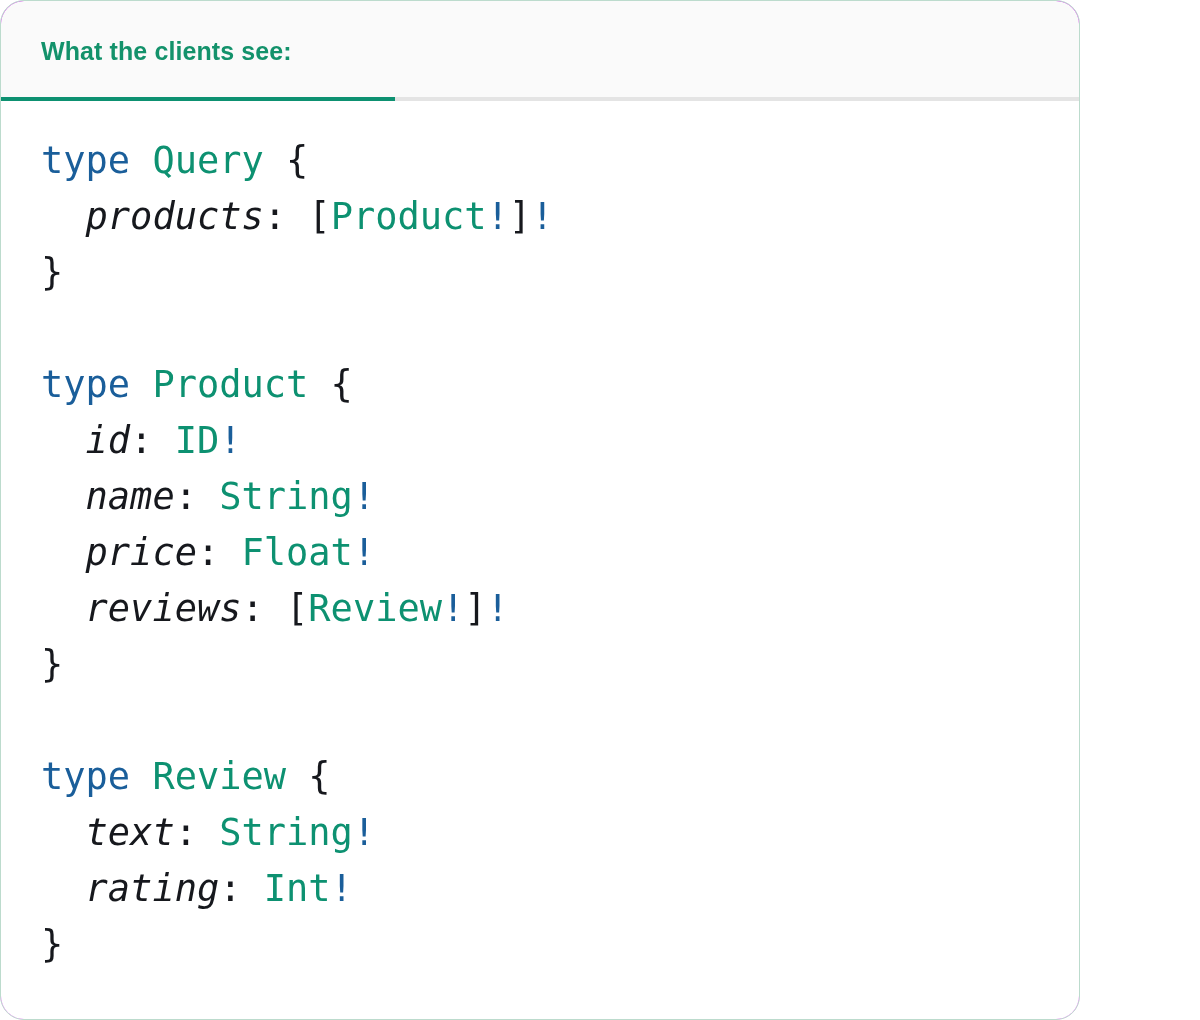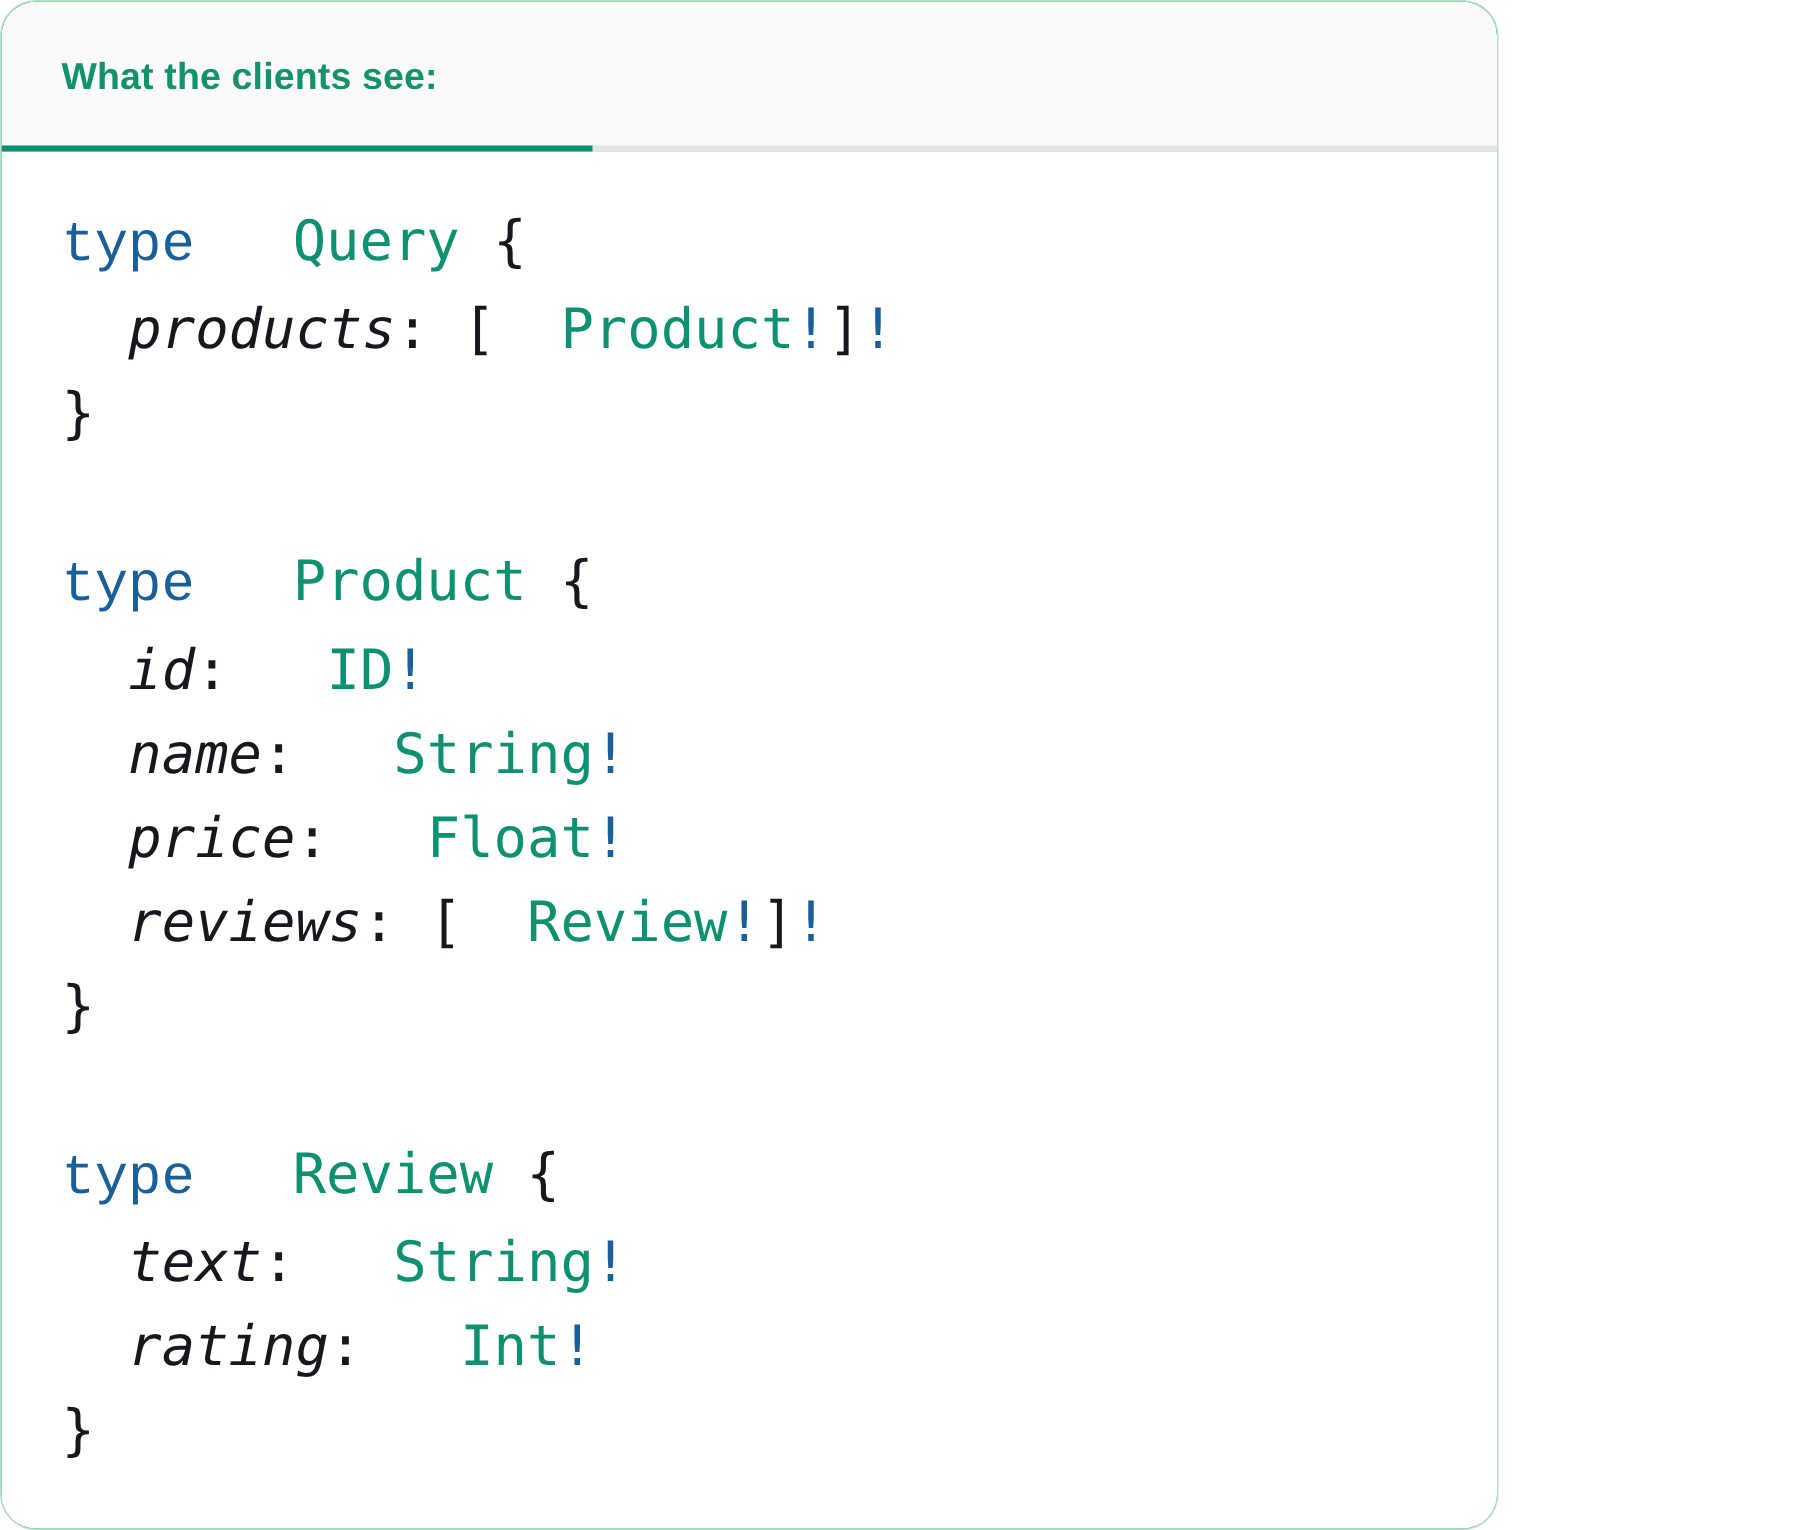--- a/index.html
+++ b/index.html
@@ -10,23 +10,23 @@
   body {
     width: 1200px;
     height: 1020px;
     font-family: "Liberation Sans", sans-serif;
     overflow: hidden;
   }
 
   .schema-card {
     position: relative;
     box-sizing: border-box;
-    width: 999px;
+    width: 1080px;
     height: 1020px;
-    background: #22c55e;
+    background: #d946ef;
     border: 1px solid #bcdbcd;
     border-radius: 24px;
     overflow: hidden;
   }
 
   
   .card-header {
     position: relative;
     box-sizing: border-box;
     height: 100px;
@@ -85,22 +85,22 @@
   pre.code {
     margin: 0;
     font-family: "DejaVu Sans Mono", monospace;
     font-size: 37px;
     line-height: 56px;
     color: #16181d;
     white-space: pre;
     tab-size: 2;
   }
 
-  .tok-kw   { color: #1a5e9a; font-family: Liberation Mono, monospace; }
-  .tok-type { color: #0d9171; margin-left: 43px; }
+  .tok-kw   { color: #1a5e9a; }
+  .tok-type { color: #0d9171; }
   .tok-bang { color: #1a5e9a; }
   .tok-name { color: #16181d; font-style: italic; }
   .tok-punct{ color: #16181d; }
   .tok-blank{ display: block; height: 56px; }
 
   .code-line { display: block; min-height: 56px; }
 </style>
 </head>
 <body>
 

